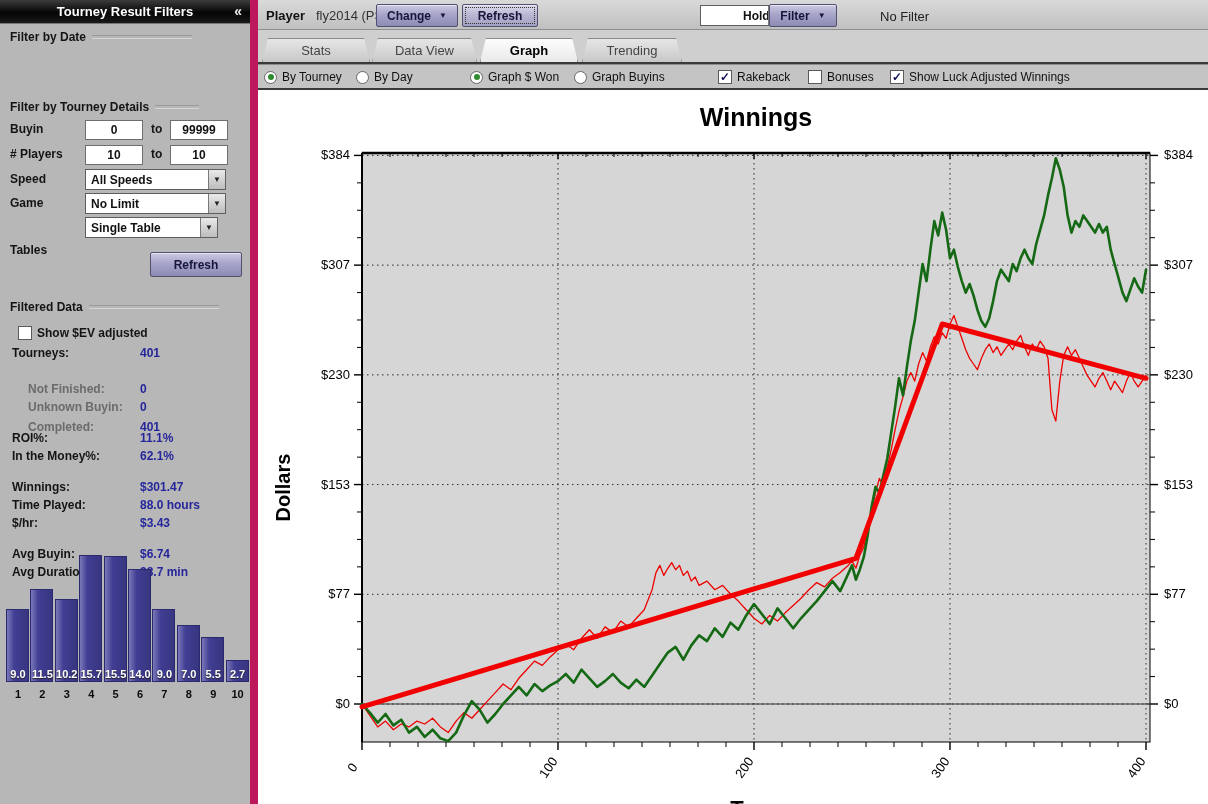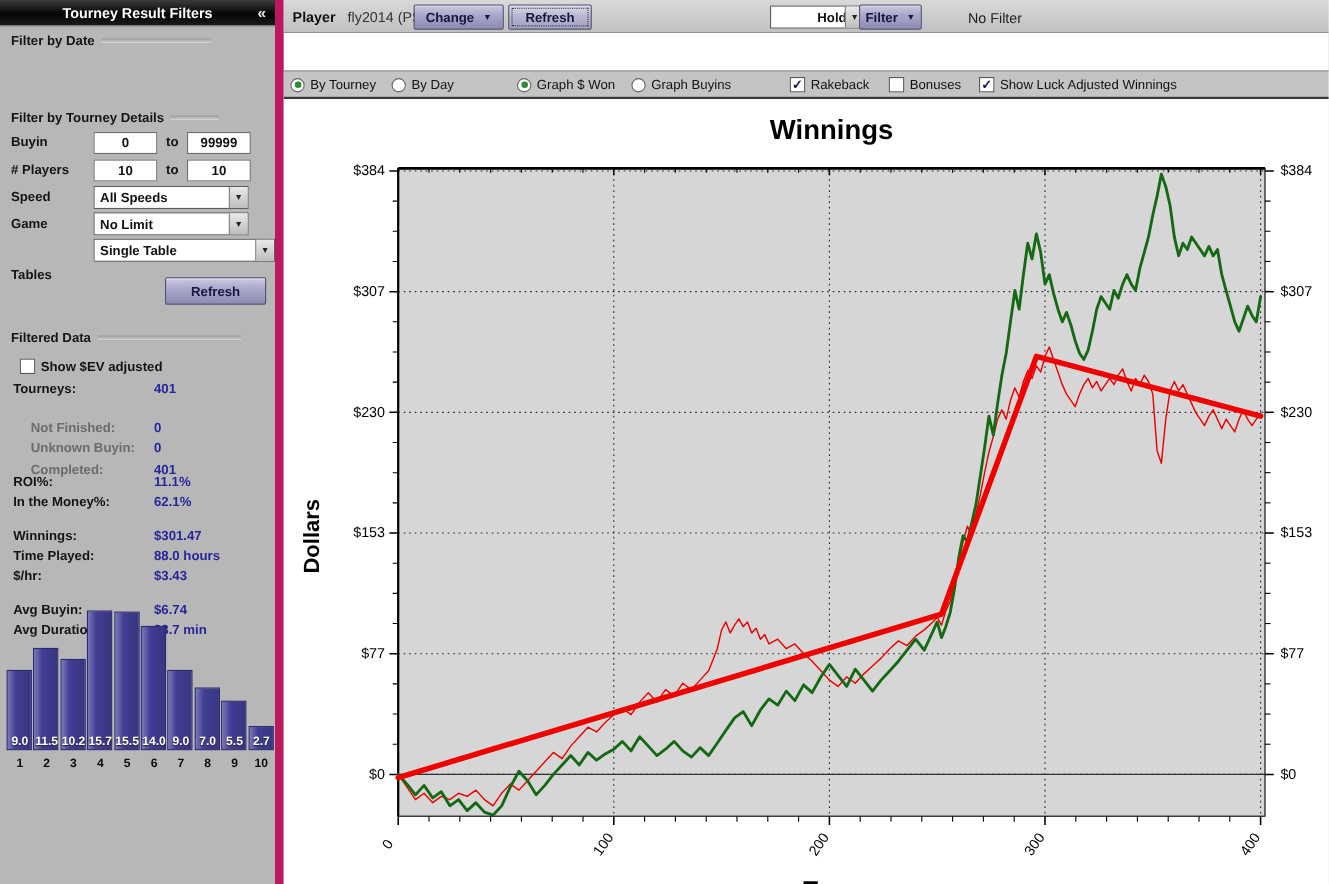--- a/index.html
+++ b/index.html
@@ -37,21 +37,21 @@
   
   #main { position:absolute; left:258px; top:0; width:950px; height:804px; background:#fff; }
   #topbar { position:absolute; left:0; top:0; width:950px; height:30px; background:linear-gradient(#d9d9d9,#c0c0c0); border-bottom:1px solid #8f8f8f; }
   #player-label { position:absolute; left:8px; top:8px; font-weight:bold; font-size:13px; color:#111; }
   #player-name { position:absolute; left:58px; top:8px; font-size:13px; color:#333; }
   .top-btn { top:4px; height:23px; }
   #change-btn { left:118px; width:82px; }
   #refresh-top-btn { left:204px; width:76px; background:linear-gradient(#dcdcec,#b9b7d2 45%,#a3a1c2); outline:1px dotted #333; outline-offset:-4px; }
   .dd-arrow { font-size:8px; margin-left:8px; }
   #holdem-combo { left:442px; top:5px; width:86px;padding-left:37px; }
-  #filter-btn { left:523px; width:57px; }
+  #filter-btn { left:511px; width:68px; }
   #nofilter-text { position:absolute; left:622px; top:9px; font-size:13px; color:#222; }
 
   #tabstrip { position:absolute; left:0; top:30px; width:950px; height:34px; background:#cfcfcf; border-bottom:2px solid #3a3a3a; }
   .tab { position:absolute; top:8px; height:24px; display:flex; align-items:center; justify-content:center;
     font-size:13px; color:#444; cursor:pointer; border:1px solid #8a8a8a; border-bottom:none; border-radius:7px 7px 0 0;
     background:linear-gradient(#e6e6e6,#c8c8c8); clip-path:polygon(0 100%, 6px 0, calc(100% - 6px) 0, 100% 100%); }
   .tab.active { background:linear-gradient(#fdfdfd,#e9e9e9); font-weight:bold; color:#000; }
 
   #ctrlbar { position:absolute; left:0; top:64px; width:950px; height:26px; background:#c4c4c4; border-top:1px solid #8c8c8c; border-bottom:2px solid #3a3a3a; }
   .ctrl-item { position:absolute; top:5px; display:flex; align-items:center; gap:5px; font-size:12px; color:#111; cursor:pointer; }
@@ -89,21 +89,21 @@
         <div class="combo" style="left: 85px; top: 169px; width: 141px; position: absolute;">
           <div class="cval">All Speeds</div>
           <div class="cbtn">▼</div>
         </div>
         <div class="fld-label" style="left: 10px; top: 196px; position: absolute;">Game</div>
         <div class="combo" style="left: 85px; top: 193px; width: 141px; position: absolute;">
           <div class="cval">No Limit</div>
           <div class="cbtn">▼</div>
         </div>
         <div class="fld-label" style="left: 10px; top: 220px; position: absolute; margin-top: 23px;">Tables</div>
-        <div class="combo" style="left: 85px; top: 217px; width: 165px; position: absolute;">
+        <div class="combo" style="left: 85px; top: 217px; width: 133px; position: absolute;">
           <div class="cval">Single Table</div>
           <div class="cbtn">▼</div>
         </div>
       </div>
     <div class="lav-btn" style="left:150px; top:252px; width:92px; height:25px;">Refresh</div>
 
     <div class="section-hdr" style="top:300px; --line:130px;">Filtered Data</div>
     <div class="ctrl-item" style="left:18px; top:326px; position:absolute;">
       <span class="chk" id="ev-chk"></span>
       <span style="font-weight:bold; color:#141414;">Show $EV adjusted</span>
@@ -202,20 +202,26 @@
         <span class="cval">Hold'em</span>
         <span class="cbtn">▼</span>
       </div>
       <div class="lav-btn top-btn" id="filter-btn">
         <span>Filter</span>
         <span class="dd-arrow">▼</span>
       </div>
       <span id="nofilter-text">No Filter</span>
     </div>
 
+    <div id="tabstrip">
+        <div class="tab" style="left: 4px; width: 108px;">Stats</div>
+        <div class="tab" style="left: 114px; width: 105px;">Data View</div>
+        <div class="tab active" style="left: 222px; width: 98px;">Graph</div>
+        <div class="tab" style="left: 324px; width: 100px;">Trending</div>
+      </div>
     <div id="ctrlbar">
         <div class="ctrl-item" style="left: 6px;">
           <div class="radio">
             <div class="dot"></div>
           </div>
           <div>By Tourney</div>
         </div>
         <div class="ctrl-item" style="left: 98px;">
           <div class="radio"></div>
           <div>By Day</div>

